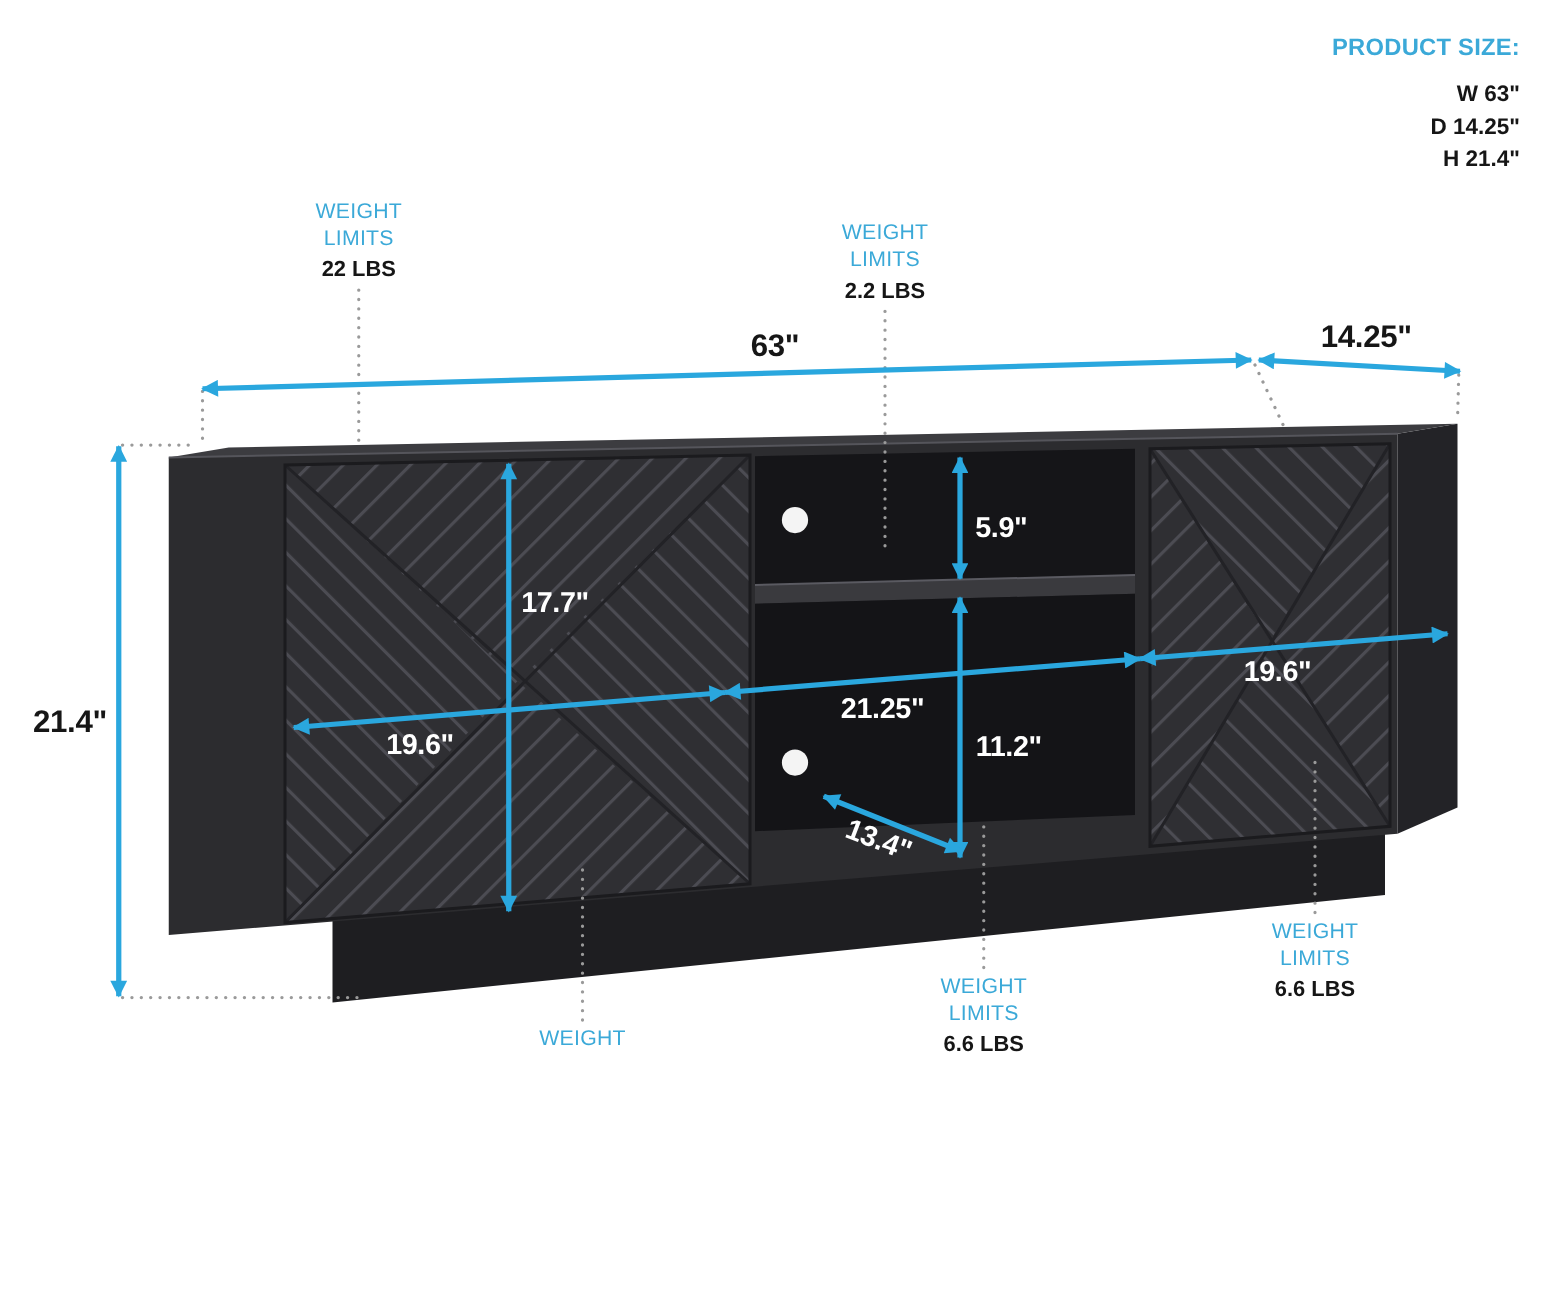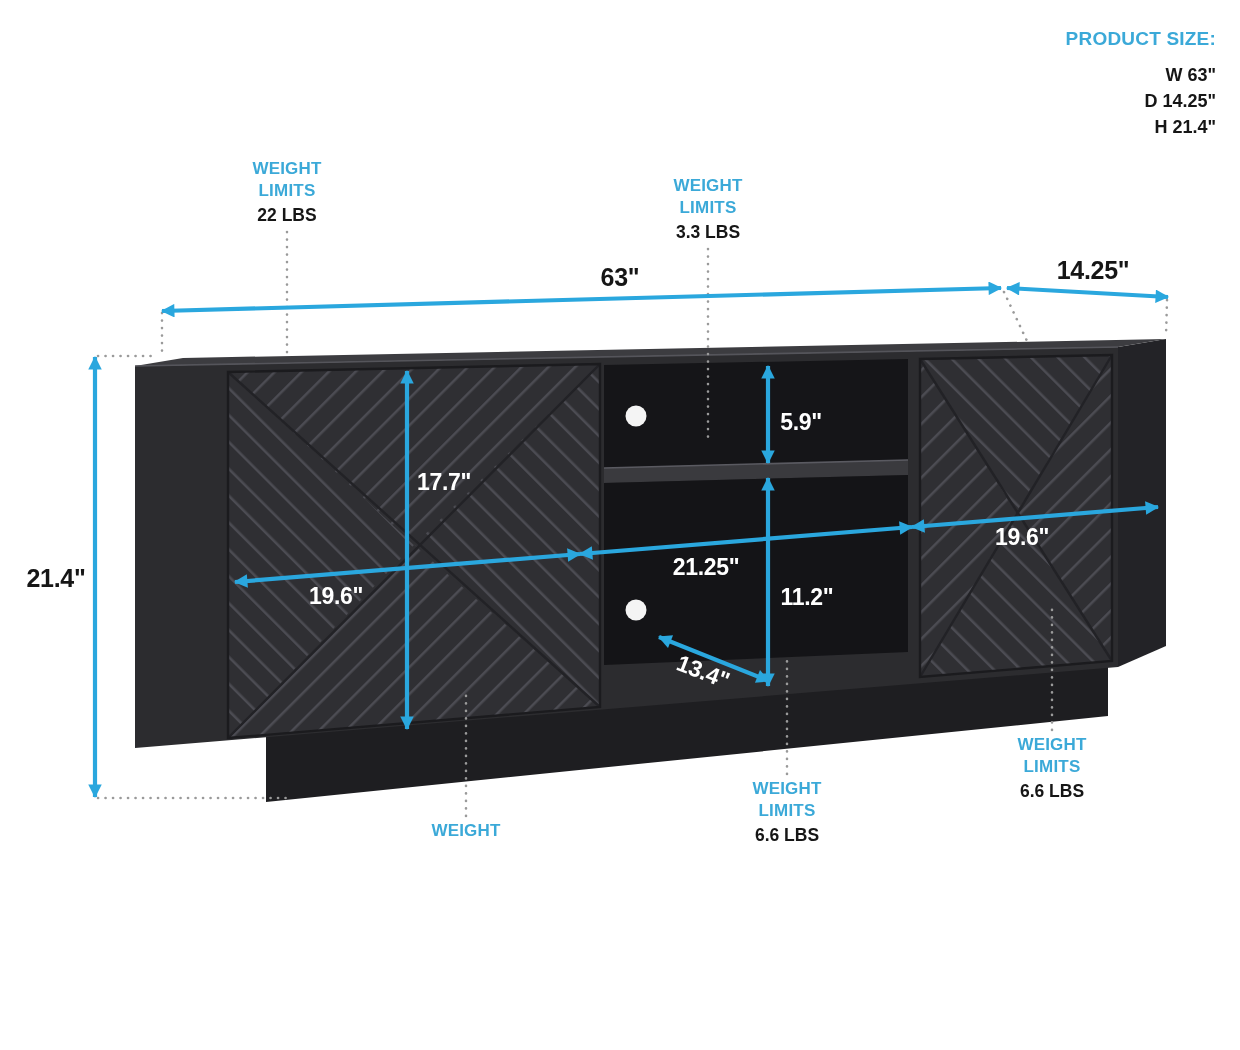--- a/index.html
+++ b/index.html
@@ -21,21 +21,21 @@
     position:absolute;transform:translate(-50%,-50%);
     font-weight:bold;font-size:25px;color:var(--text-dark,#161616);
     white-space:nowrap;letter-spacing:-0.3px;
   }
   .dim.light{color:var(--text-light,#ffffff);font-size:23px;}
   .dim.rot{transform:translate(-50%,-50%) rotate(21deg);}
 
   
   .wl{position:absolute;transform:translateX(-50%);text-align:center;}
   .wl-label{
-    color:var(--label-cyan,#3BA9D8);font-weight:bold;font-size:17px;
+    color:var(--label-cyan,#3BA9D8);font-weight:normal;font-size:17px;
     line-height:1.28;white-space:pre-line;letter-spacing:0.2px;
   }
   .wl-value{color:var(--text-dark,#161616);font-weight:bold;font-size:17.5px;margin-top:3px;}
 
   
   .product-size{position:absolute;right:24px;top:28px;text-align:right;}
   .ps-title{color:var(--label-cyan,#3BA9D8);font-weight:bold;font-size:19px;margin-bottom:12px;letter-spacing:0.2px;}
   .ps-line{color:var(--text-dark,#161616);font-weight:bold;font-size:18px;line-height:26px;}
 </style>
 </head>
@@ -132,21 +132,21 @@
   </div>
 
   <div class="wl" style="left:287px;top:158px">
     <div class="wl-label">WEIGHT
 LIMITS</div>
     <div class="wl-value">22 LBS</div>
   </div>
   <div class="wl" style="left:708px;top:175px">
     <div class="wl-label">WEIGHT
 LIMITS</div>
-    <div class="wl-value">3.3 LBS</div>
+    <div class="wl-value">2.2 LBS</div>
   </div>
   <div class="wl" style="left:466px;top:820px">
     <div class="wl-label">WEIGHT
 LIMITS</div>
     <div class="wl-value">6.6 LBS</div>
   </div>
   <div class="wl" style="left:787px;top:778px">
     <div class="wl-label">WEIGHT
 LIMITS</div>
     <div class="wl-value">6.6 LBS</div>

